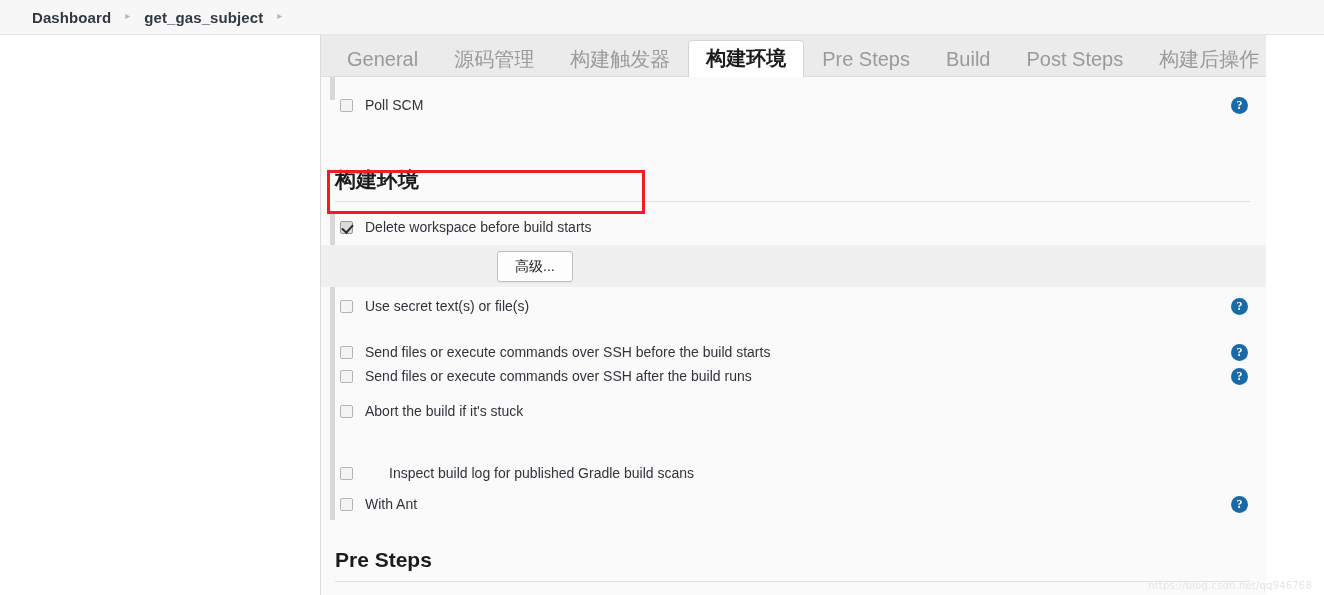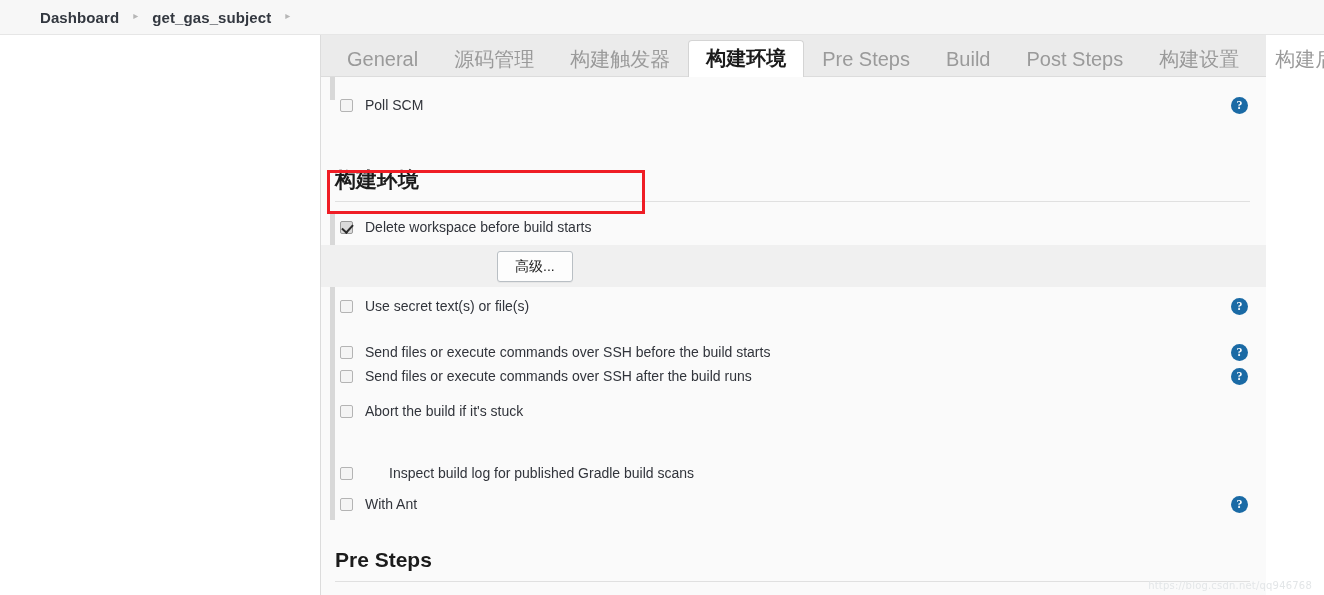--- a/index.html
+++ b/index.html
@@ -20,21 +20,21 @@
 
   
   .breadcrumb-bar {
     position: absolute;
     left: 0; top: 0;
     width: 1324px; height: 35px;
     background: #f7f7f7;
     border-bottom: 1px solid #e6e6e6;
     display: flex;
     align-items: center;
-    padding-left: 40px;
+    padding-left: 32px;
   }
   .crumb {
     font-size: 15px;
     font-weight: bold;
     color: #333840;
     letter-spacing: 0.1px;
     white-space: nowrap;
   }
   .crumb-sep {
     font-size: 10px;
@@ -237,21 +237,20 @@
   <div class="config-panel">
 
     <div class="tab-strip" id="tabstrip">
         <div class="tab">General</div>
         <div class="tab">源码管理</div>
         <div class="tab">构建触发器</div>
         <div class="tab active">构建环境</div>
         <div class="tab">Pre Steps</div>
         <div class="tab">Build</div>
         <div class="tab">Post Steps</div>
-        <div class="tab">构建设置</div>
         <div class="tab">构建后操作</div>
       </div>
 
     <div class="panel-body" id="panelbody">
         <div class="leftbar" style="top: 0px; height: 23px;"></div>
         <div class="row" style="top: 14px;">
           <span class="cb"></span>
           <span class="cb-label">Poll SCM</span>
           <div class="helpicon">?</div>
         </div>

